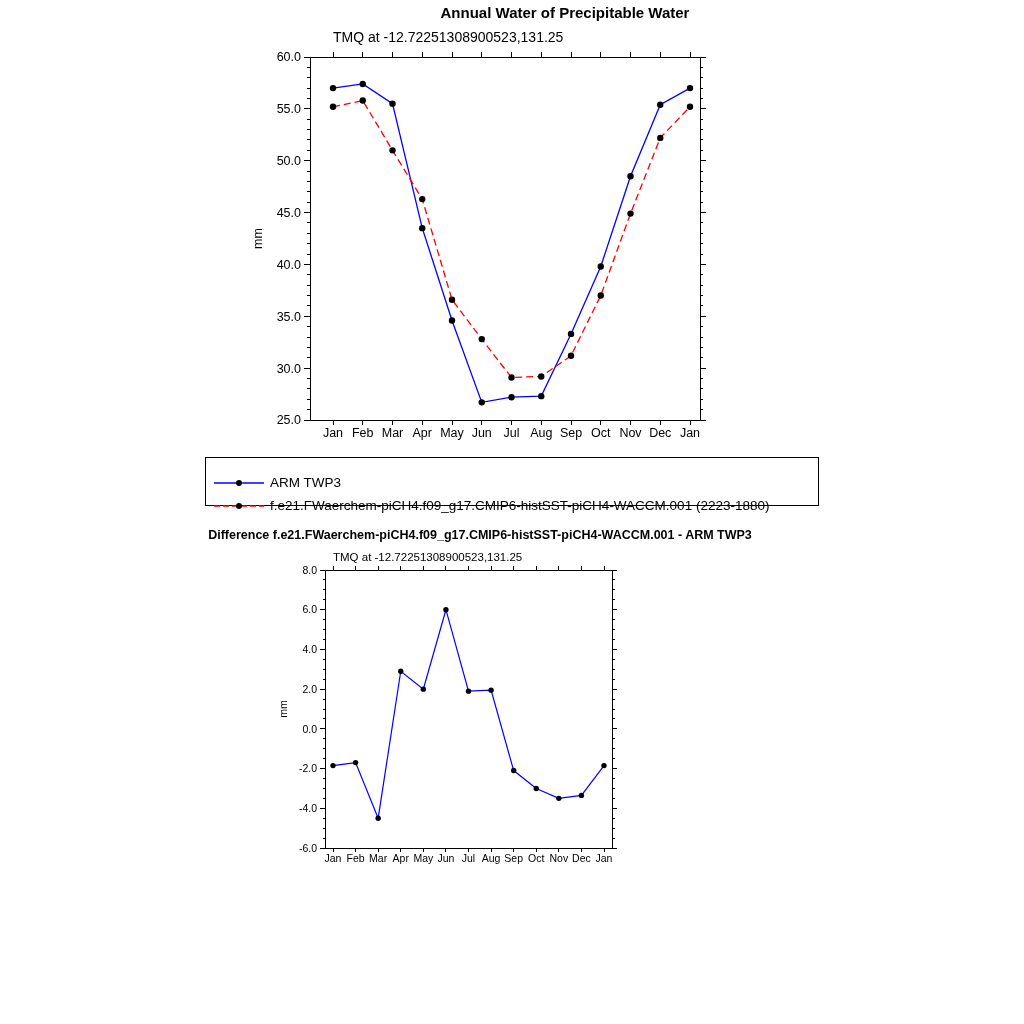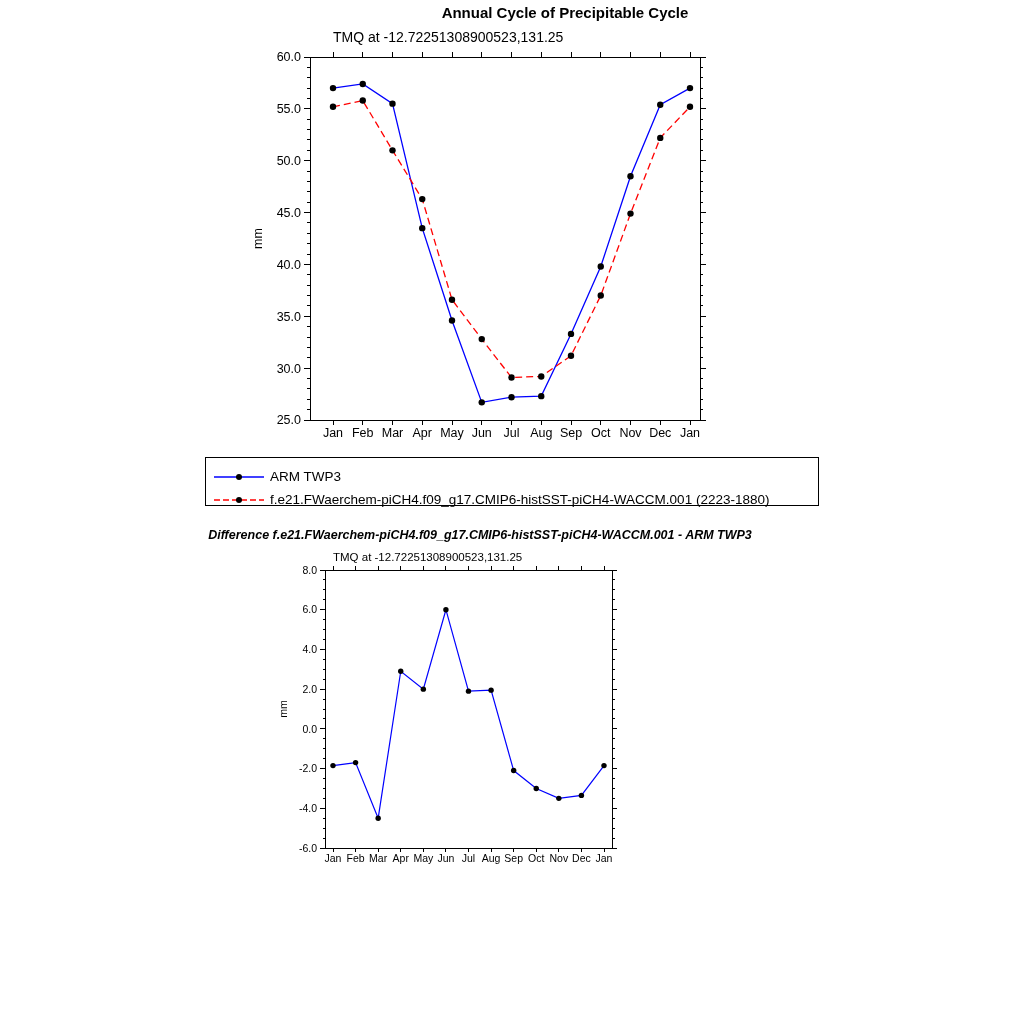--- a/index.html
+++ b/index.html
@@ -26,41 +26,41 @@
     white-space: nowrap;
   }
   svg text {
     font-family: "Liberation Sans", sans-serif;
     fill: #000000;
   }
   .legend-box {
     border: 1px solid #000000;
     box-sizing: border-box;
     background: #ffffff;
-    padding-top: 7px;
+    padding-top: 13px;
   }
   .legend-row {
     display: flex;
     align-items: center;
     height: 23px;
     padding-left: 6px;
   }
   .legend-sample { flex: 0 0 auto; }
   .legend-label {
     font-size: 13.5px;
     white-space: nowrap;
     margin-left: 4px;
   }
 </style>
 </head>
 <body>
 
 <div>
 
-  <div class="abs chart-title" style="left:315px; top:4px; width:500px; font-size:15px;">Annual Cycle of Precipitable Cycle</div>
+  <div class="abs chart-title" style="left:315px; top:4px; width:500px; font-size:15px;">Annual Water of Precipitable Water</div>
 
   <div class="abs chart-subtitle" style="left:333px; top:29px; font-size:14px;">TMQ at -12.72251308900523,131.25</div>
 
   <svg id="mainChart" class="abs" style="left:240px; top:40px;" width="480" height="412">
       <rect x="70" y="17" width="390" height="363" fill="none" stroke="#000" stroke-width="1" shape-rendering="crispEdges"></rect>
       <line x1="64" y1="380" x2="70" y2="380" stroke="#000" stroke-width="1" shape-rendering="crispEdges"></line>
       <line x1="460" y1="380" x2="466" y2="380" stroke="#000" stroke-width="1" shape-rendering="crispEdges"></line>
       <text x="61" y="384.375" text-anchor="end" font-size="12.5">25.0</text>
       <line x1="64" y1="328.14285714285717" x2="70" y2="328.14285714285717" stroke="#000" stroke-width="1" shape-rendering="crispEdges"></line>
       <line x1="460" y1="328.14285714285717" x2="466" y2="328.14285714285717" stroke="#000" stroke-width="1" shape-rendering="crispEdges"></line>
@@ -219,21 +219,21 @@
     </div>
     <div class="legend-row">
       <svg class="legend-sample" width="54" height="12">
           <line x1="2" y1="6" x2="52" y2="6" stroke="#ff0000" stroke-width="1.3" stroke-dasharray="6,3"></line>
           <circle cx="27" cy="6" r="3" fill="#000000"></circle>
         </svg>
       <span class="legend-label">f.e21.FWaerchem-piCH4.f09_g17.CMIP6-histSST-piCH4-WACCM.001 (2223-1880)</span>
     </div>
   </div>
 
-  <div class="abs chart-title" style="left:130px; top:528px; width:700px; font-size:12.5px;font-style:italic;">Difference f.e21.FWaerchem-piCH4.f09_g17.CMIP6-histSST-piCH4-WACCM.001 - ARM TWP3</div>
+  <div class="abs chart-title" style="left:130px; top:528px; width:700px; font-size:12.5px;">Difference f.e21.FWaerchem-piCH4.f09_g17.CMIP6-histSST-piCH4-WACCM.001 - ARM TWP3</div>
 
   <div class="abs chart-subtitle" style="left:333px; top:551px; font-size:11.5px;">TMQ at -12.72251308900523,131.25</div>
 
   <svg id="diffChart" class="abs" style="left:255px; top:555px;" width="430" height="320">
       <rect x="70" y="15" width="287" height="278" fill="none" stroke="#000" stroke-width="1" shape-rendering="crispEdges"></rect>
       <line x1="65" y1="293" x2="70" y2="293" stroke="#000" stroke-width="1" shape-rendering="crispEdges"></line>
       <line x1="357" y1="293" x2="362" y2="293" stroke="#000" stroke-width="1" shape-rendering="crispEdges"></line>
       <text x="62" y="296.675" text-anchor="end" font-size="10.5">-6.0</text>
       <line x1="65" y1="253.28571428571428" x2="70" y2="253.28571428571428" stroke="#000" stroke-width="1" shape-rendering="crispEdges"></line>
       <line x1="357" y1="253.28571428571428" x2="362" y2="253.28571428571428" stroke="#000" stroke-width="1" shape-rendering="crispEdges"></line>

